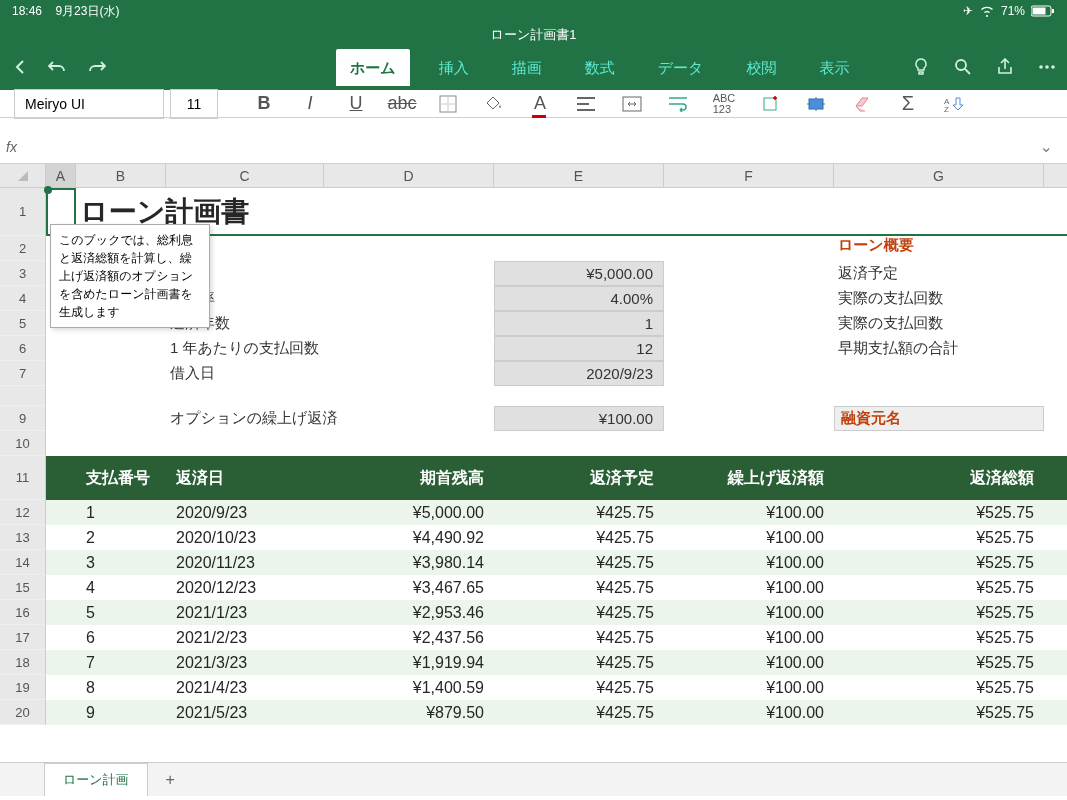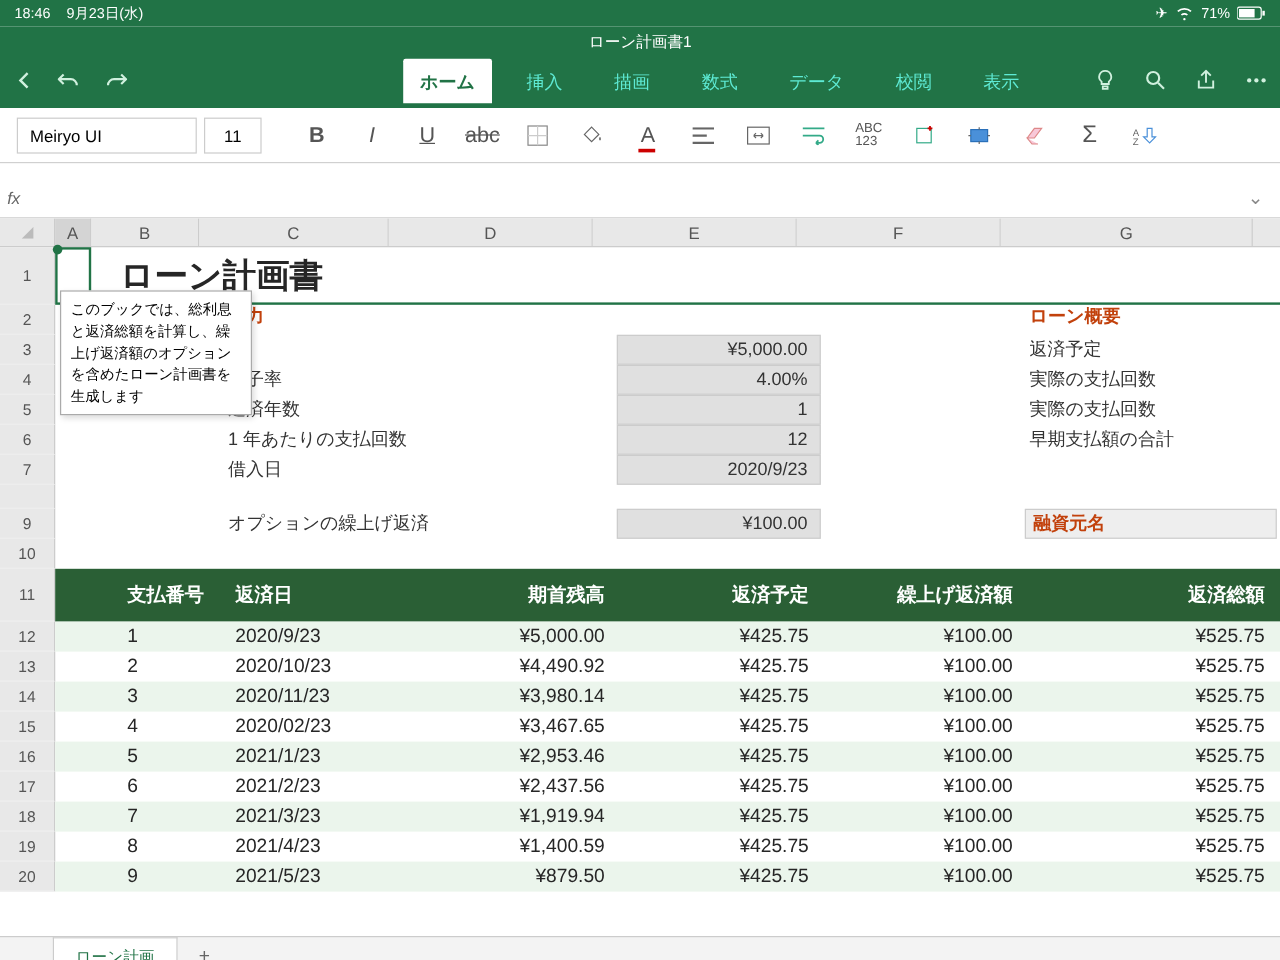--- a/index.html
+++ b/index.html
@@ -14,21 +14,21 @@
 .doc-title { text-align: center; font-size: 13px; padding-top: 4px; }
 .nav-row { display: flex; align-items: center; height: 46px; padding: 0 10px; }
 .nav-left { display: flex; gap: 18px; align-items: center; }
 .nav-icon { width: 20px; height: 20px; display: flex; align-items: center; justify-content: center; color: #d0f0de; }
 .tabs { display: flex; gap: 15px; margin-left: 230px; }
 .tab { padding: 10px 14px 8px; font-size: 15px; color: #5eead4; cursor: pointer; }
 .tab.active { background: #fff; color: #217346; font-weight: 600; border-radius: 2px 2px 0 0; }
 .nav-right { margin-left: auto; display: flex; gap: 22px; align-items: center; }
 
 
-.ribbon { height: 46px; background: #fff; border-bottom: 1px solid #d0d0d0; display: flex; align-items: center; padding: 0 14px; gap: 6px; }
+.ribbon { height: 28px; background: #fff; border-bottom: 1px solid #d0d0d0; display: flex; align-items: center; padding: 0 14px; gap: 6px; }
 .font-name { width: 150px; height: 30px; border: 1px solid #ccc; font-size: 14px; padding: 0 10px; display: flex; align-items: center; }
 .font-size { width: 48px; height: 30px; border: 1px solid #ccc; font-size: 14px; text-align: center; display: flex; align-items: center; justify-content: center; }
 .rbtn { width: 40px; height: 34px; display: flex; align-items: center; justify-content: center; color: #555; font-size: 18px; cursor: pointer; }
 
 
 .formula-bar { height: 34px; border-bottom: 1px solid #d0d0d0; display: flex; align-items: center; padding: 0 6px; margin-top: 12px; }
 .fx-label { font-style: italic; font-size: 14px; color: #666; width: 28px; }
 .formula-input { flex: 1; height: 26px; border: none; outline: none; font-size: 14px; }
 .formula-chevron { color: #888; padding: 0 8px; }
 
@@ -38,21 +38,21 @@
 .corner { width: 46px; border-right: 1px solid #ccc; background: #e8e8e8; display:flex; align-items:center; justify-content:center; }
 .corner svg { width: 10px; height: 10px; }
 .ch { border-right: 1px solid #ccc; display: flex; align-items: center; justify-content: center; font-size: 14px; color: #555; background: #e8e8e8; }
 .ch.sel { background: #d4d4d4; }
 .ch-A{width:30px;} .ch-B{width:90px;} .ch-C{width:158px;} .ch-D{width:170px;} .ch-E{width:170px;} .ch-F{width:170px;} .ch-G{width:210px;}
 
 .rows { position: relative; }
 .row { display: flex; height: 25px; }
 .row.h1 { height: 48px; }
 .rh { width: 46px; border-right: 1px solid #ccc; border-bottom: 1px solid #eee; background: #e8e8e8; display: flex; align-items: center; justify-content: center; font-size: 13px; color: #555; }
-.cells { flex: 1; display: flex; position: relative; padding-left: 20px; }
+.cells { flex: 1; display: flex; position: relative; }
 .c-A{width:30px;} .c-B{width:90px;} .c-C{width:158px;} .c-D{width:170px;} .c-E{width:170px;} .c-F{width:170px;} .c-G{width:210px;}
 
 
 .sel-cell { position: absolute; left: 46px; top: 24px; width: 30px; height: 48px; border: 2px solid #217346; pointer-events: none; z-index: 5; }
 .sel-handle { position: absolute; width: 8px; height: 8px; background: #217346; border-radius: 50%; }
 .sel-handle.tl { left: -4px; top: -4px; }
 .sel-handle.br { right: -4px; bottom: -4px; }
 
 
 .tooltip { position: absolute; left: 50px; top: 60px; width: 160px; background: #fff; border: 1px solid #aaa; padding: 6px 8px; font-size: 12px; line-height: 1.5; z-index: 10; box-shadow: 2px 2px 5px rgba(0,0,0,0.15); }
@@ -424,21 +424,21 @@
             <div class="c-E td right">¥425.75</div>
             <div class="c-F td right">¥100.00</div>
             <div class="c-G td right">¥525.75</div>
           </div>
         </div>
         <div class="row">
           <div class="rh">15</div>
           <div class="cells">
             <div class="c-A"></div>
             <div class="c-B td">4</div>
-            <div class="c-C td">2020/02/23</div>
+            <div class="c-C td">2020/12/23</div>
             <div class="c-D td right">¥3,467.65</div>
             <div class="c-E td right">¥425.75</div>
             <div class="c-F td right">¥100.00</div>
             <div class="c-G td right">¥525.75</div>
           </div>
         </div>
         <div class="row striped">
           <div class="rh">16</div>
           <div class="cells">
             <div class="c-A"></div>

